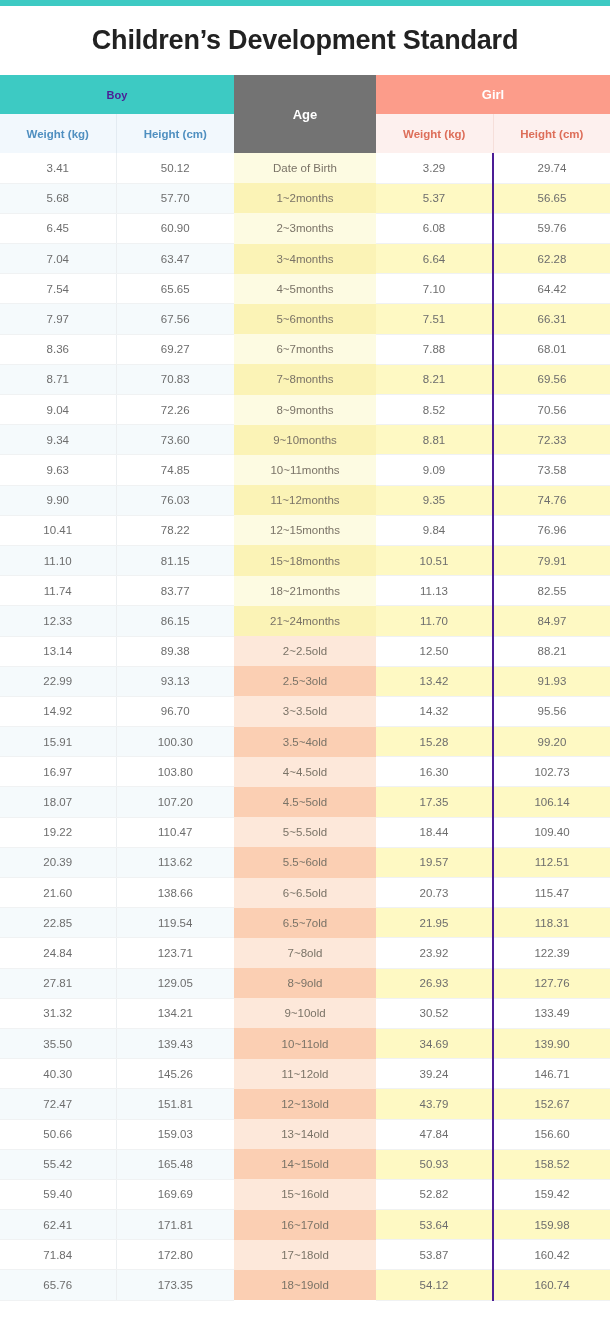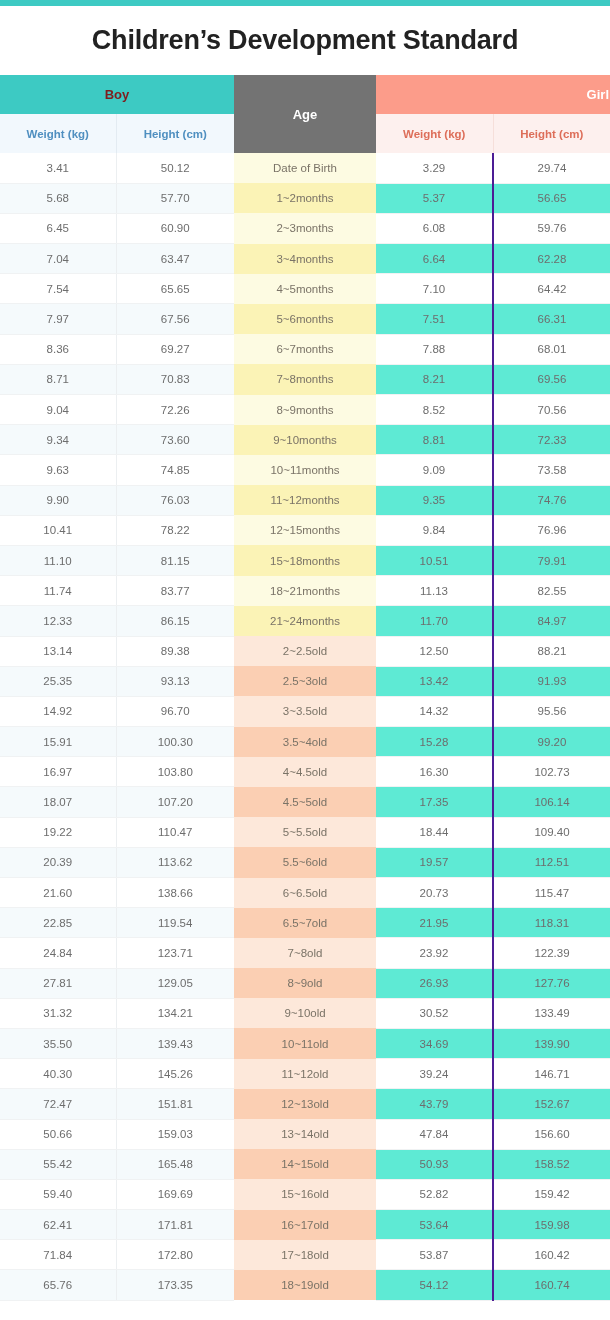--- a/index.html
+++ b/index.html
@@ -42,34 +42,34 @@
   }
   table.grid col.c-bw { width: 116px; }
   table.grid col.c-bh { width: 118px; }
   table.grid col.c-age { width: 142px; }
   table.grid col.c-gw { width: 117px; }
   table.grid col.c-gh { width: 117px; }
 
   
   th.grp-boy {
     background: #3dcac3;
-    color: #7f1d1d;
-    font-size: 13px;
+    color: #4c1d95;
+    font-size: 11px;
     font-weight: bold;
     height: 39px;
     text-align: center;
     border: none;
   }
   th.grp-girl {
     background: #fc9c8a;
     color: #ffffff;
     font-size: 13px;
     font-weight: bold;
     height: 39px;
-    text-align: right;
+    text-align: center;
     border: none;
   }
   th.grp-age {
     background: #737373;
     color: #ffffff;
     font-size: 13px;
     font-weight: bold;
     text-align: center;
     vertical-align: middle;
     border: none;
@@ -113,21 +113,21 @@
   td.boy-h { border-right: none; }
   td.girl-w { border-right: 2px solid #4c1d95; }
   td.girl-h { border-right: none; }
 
   
   tr.odd td.boy-w, tr.odd td.boy-h { background: #ffffff; }
   tr.even td.boy-w, tr.even td.boy-h { background: #f5fafc; margin-left: 40px; }
 
   
   tr.odd td.girl-w, tr.odd td.girl-h { background: #ffffff; }
-  tr.even td.girl-w, tr.even td.girl-h { background: #5eead4; margin-top: 44px; }
+  tr.even td.girl-w, tr.even td.girl-h { background: #fef9c3; margin-top: 44px; }
 
   
   td.age { color: #7a7367; border-right: none; border-bottom: none; }
   td.age.m-odd  { background: #fdfbe2; }
   td.age.m-even { background: #fbf3b6; }
   td.age.y-odd  { background: #fde8da; }
   td.age.y-even { background: #fbcfb3; }
 </style>
 </head>
 <body>
@@ -275,21 +275,21 @@
           <td class="girl-h">84.97</td>
         </tr>
         <tr class="odd">
           <td class="boy-w">13.14</td>
           <td class="boy-h">89.38</td>
           <td class="age y-odd">2~2.5old</td>
           <td class="girl-w">12.50</td>
           <td class="girl-h">88.21</td>
         </tr>
         <tr class="even">
-          <td class="boy-w">25.35</td>
+          <td class="boy-w">22.99</td>
           <td class="boy-h">93.13</td>
           <td class="age y-even">2.5~3old</td>
           <td class="girl-w">13.42</td>
           <td class="girl-h">91.93</td>
         </tr>
         <tr class="odd">
           <td class="boy-w">14.92</td>
           <td class="boy-h">96.70</td>
           <td class="age y-odd">3~3.5old</td>
           <td class="girl-w">14.32</td>

